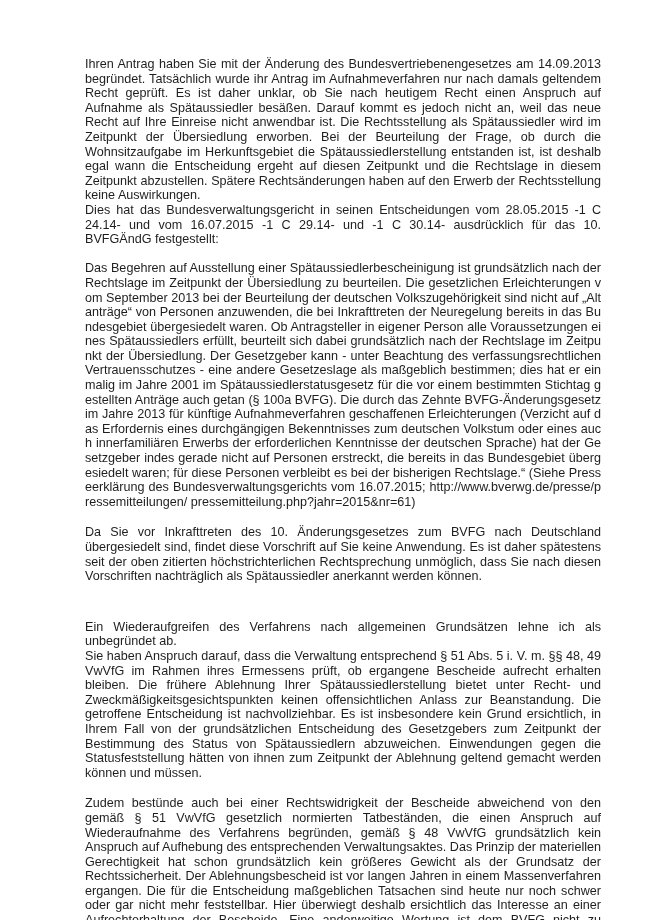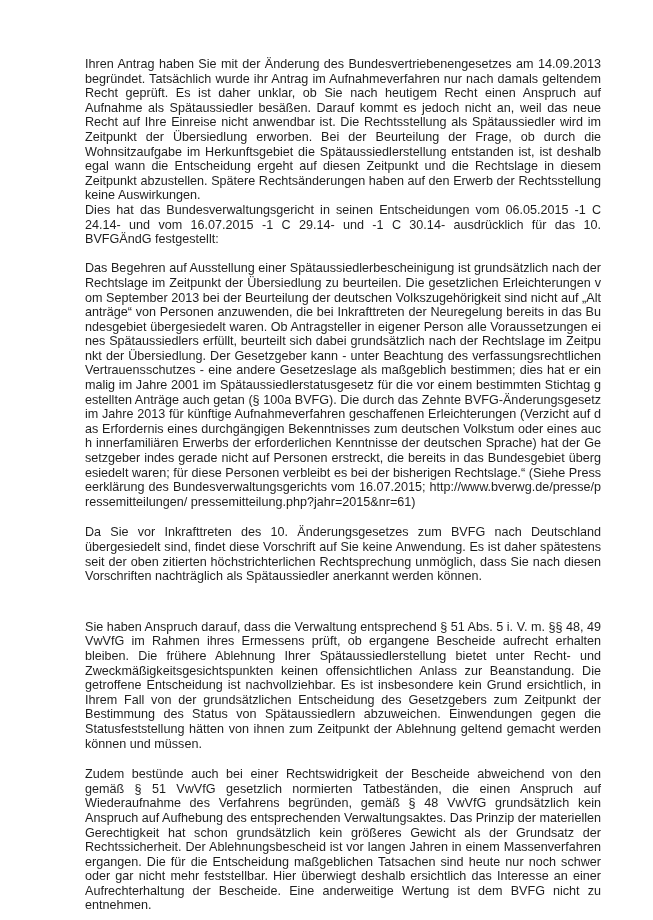--- a/index.html
+++ b/index.html
@@ -14,22 +14,23 @@
   .gap-sm { height: 14.6px; }
   .gap-lg { height: 36px; }
   .gap-md { height: 16px; }
   .url { word-break: break-all; }
 </style>
 </head>
 <body>
 
 <div class="page">
   <p>Ihren Antrag haben Sie mit der Änderung des Bundesvertriebenengesetzes am 14.09.2013 be­gründet. Tatsächlich wurde ihr Antrag im Aufnahmeverfahren nur nach damals geltendem Recht geprüft. Es ist daher unklar, ob Sie nach heutigem Recht einen Anspruch auf Aufnahme als Spätaussiedler besäßen. Darauf kommt es jedoch nicht an, weil das neue Recht auf Ihre Einreise nicht anwendbar ist. Die Rechtsstellung als Spätaussiedler wird im Zeitpunkt der Über­siedlung erworben. Bei der Beurteilung der Frage, ob durch die Wohnsitzaufgabe im Herkunfts­gebiet die Spätaussiedlerstellung entstanden ist, ist deshalb egal wann die Entscheidung ergeht auf diesen Zeitpunkt und die Rechtslage in diesem Zeitpunkt abzustellen. Spätere Rechtsände­rungen haben auf den Erwerb der Rechtsstellung keine Auswirkungen.</p>
-  <p>Dies hat das Bundesverwaltungsgericht in seinen Entscheidungen vom 06.05.2015 -1 C 24.14- und vom 16.07.2015 -1 C 29.14- und -1 C 30.14- ausdrücklich für das 10. BVFGÄndG festge­stellt:</p>
+  <p>Dies hat das Bundesverwaltungsgericht in seinen Entscheidungen vom 28.05.2015 -1 C 24.14- und vom 16.07.2015 -1 C 29.14- und -1 C 30.14- ausdrücklich für das 10. BVFGÄndG festge­stellt:</p>
   <div class="gap-sm"></div>
   <p class="url">Das Begehren auf Ausstellung einer Spätaussiedlerbescheinigung ist grundsätzlich nach der Rechtslage im Zeitpunkt der Übersiedlung zu beurteilen. Die gesetzlichen Erleichterungen vom September 2013 bei der Beurteilung der deutschen Volkszugehörigkeit sind nicht auf „Altanträ­ge“ von Personen anzuwenden, die bei Inkrafttreten der Neuregelung bereits in das Bundesge­biet übergesiedelt waren. Ob Antragsteller in eigener Person alle Voraussetzungen eines Spät­aussiedlers erfüllt, beurteilt sich dabei grundsätzlich nach der Rechtslage im Zeitpunkt der Übersiedlung. Der Gesetzgeber kann - unter Beachtung des verfassungsrechtlichen Vertrau­ensschutzes - eine andere Gesetzeslage als maßgeblich bestimmen; dies hat er einmalig im Jahre 2001 im Spätaussiedlerstatusgesetz für die vor einem bestimmten Stichtag gestellten Anträge auch getan (§ 100a BVFG). Die durch das Zehnte BVFG-Änderungsgesetz im Jahre 2013 für künftige Aufnahmeverfahren geschaffenen Erleichterungen (Verzicht auf das Erforder­nis eines durchgängigen Bekenntnisses zum deutschen Volkstum oder eines auch innerfamiliä­ren Erwerbs der erforderlichen Kenntnisse der deutschen Sprache) hat der Gesetzgeber indes gerade nicht auf Personen erstreckt, die bereits in das Bundesgebiet übergesiedelt waren; für diese Personen verbleibt es bei der bisherigen Rechtslage.“ (Siehe Presseerklärung des Bun­desverwaltungsgerichts vom 16.07.2015; http://www.bverwg.de/presse/pressemitteilungen/ pressemitteilung.php?jahr=2015&amp;nr=61)</p>
   <div class="gap-md"></div>
   <p>Da Sie vor Inkrafttreten des 10. Änderungsgesetzes zum BVFG nach Deutschland übergesie­delt sind, findet diese Vorschrift auf Sie keine Anwendung. Es ist daher spätestens seit der oben zitierten höchstrichterlichen Rechtsprechung unmöglich, dass Sie nach diesen Vorschrif­ten nachträglich als Spätaussiedler anerkannt werden können.</p>
   <div class="gap-lg"></div>
+  <p>Ein Wiederaufgreifen des Verfahrens nach allgemeinen Grundsätzen lehne ich als unbegründet ab.</p>
   <p>Sie haben Anspruch darauf, dass die Verwaltung entsprechend § 51 Abs. 5 i. V. m. §§ 48, 49 VwVfG im Rahmen ihres Ermessens prüft, ob ergangene Bescheide aufrecht erhalten bleiben. Die frühere Ablehnung Ihrer Spätaussiedlerstellung bietet unter Recht- und Zweckmäßigkeits­gesichtspunkten keinen offensichtlichen Anlass zur Beanstandung. Die getroffene Entscheidung ist nachvollziehbar. Es ist insbesondere kein Grund ersichtlich, in Ihrem Fall von der grundsätz­lichen Entscheidung des Gesetzgebers zum Zeitpunkt der Bestimmung des Status von Spät­aussiedlern abzuweichen. Einwendungen gegen die Statusfeststellung hätten von ihnen zum Zeitpunkt der Ablehnung geltend gemacht werden können und müssen.</p>
   <div class="gap-md"></div>
   <p>Zudem bestünde auch bei einer Rechtswidrigkeit der Bescheide abweichend von den gemäß § 51 VwVfG gesetzlich normierten Tatbeständen, die einen Anspruch auf Wiederaufnahme des Verfahrens begründen, gemäß § 48 VwVfG grundsätzlich kein Anspruch auf Aufhebung des entsprechenden Verwaltungsaktes. Das Prinzip der materiellen Gerechtigkeit hat schon grund­sätzlich kein größeres Gewicht als der Grundsatz der Rechtssicherheit. Der Ablehnungsbe­scheid ist vor langen Jahren in einem Massenverfahren ergangen. Die für die Entscheidung maßgeblichen Tatsachen sind heute nur noch schwer oder gar nicht mehr feststellbar. Hier überwiegt deshalb ersichtlich das Interesse an einer Aufrechterhaltung der Bescheide. Eine anderweitige Wertung ist dem BVFG nicht zu entnehmen.</p>
 </div>
 
 </body></html>

